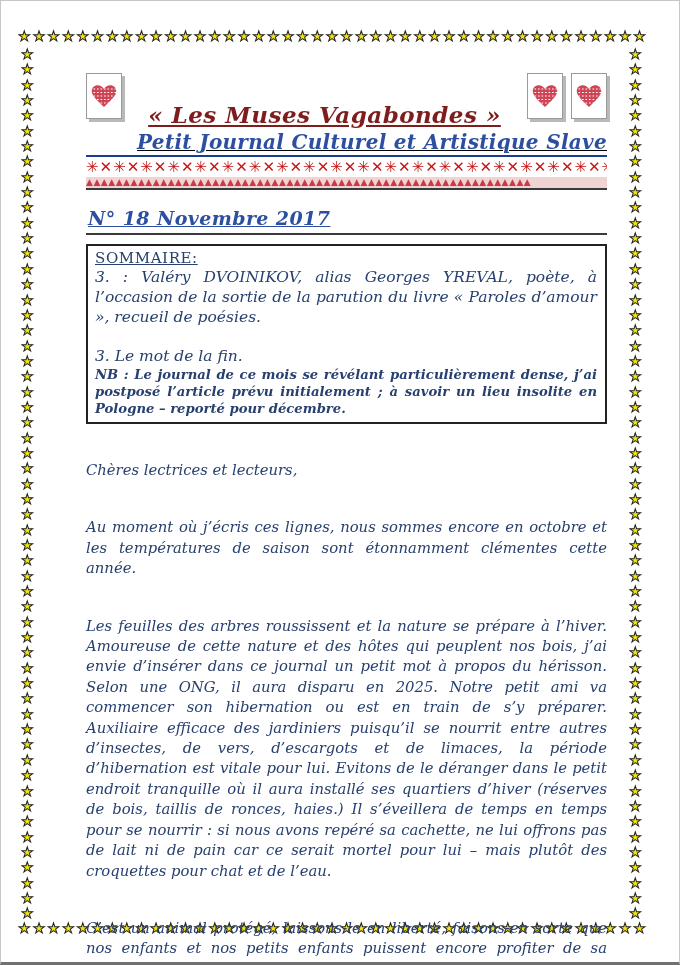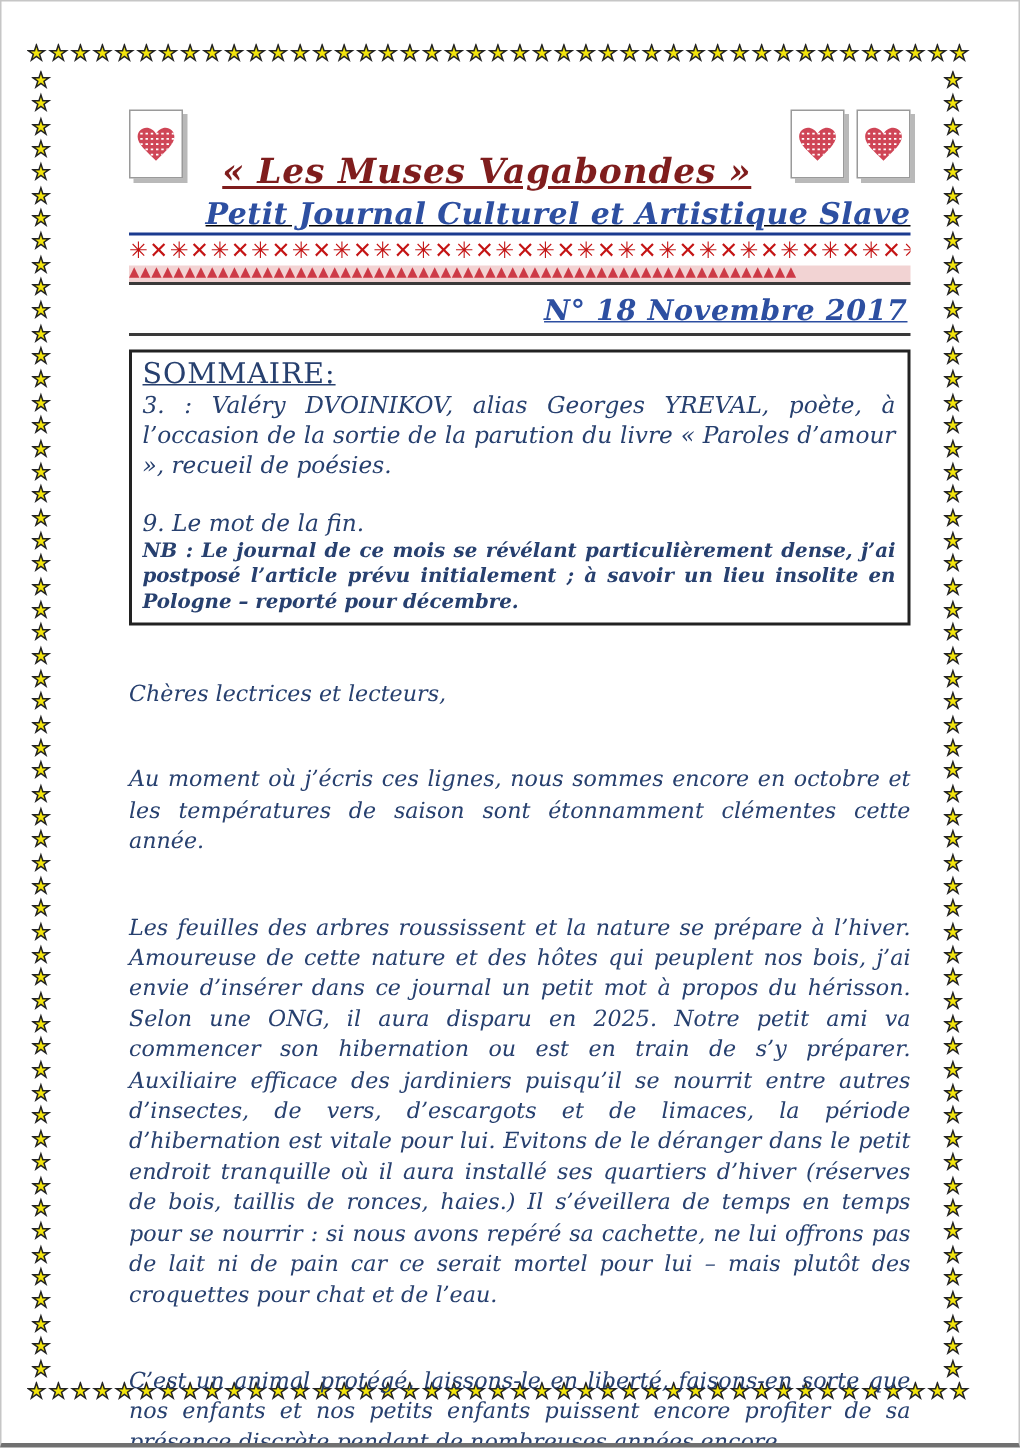--- a/index.html
+++ b/index.html
@@ -56,34 +56,34 @@
   .band { border-bottom:2px solid #3a3a3a; margin-top:1px; }
   .band-stars {
     height:19px; line-height:18px; font-size:15px; letter-spacing:1px;
     color:#c41414; white-space:nowrap; overflow:hidden; text-align:left;
   }
   .band-zigzag {
     height:11px; line-height:10px; font-size:9px; letter-spacing:.5px;
     color:#cd3a46; background:#f2d3d3; white-space:nowrap; overflow:hidden;
   }
   .issue-row {
-    text-align:right; border-bottom:2px solid #3a3a3a; padding:6px 2px 4px;
+    text-align:left; border-bottom:2px solid #3a3a3a; padding:17px 2px 4px;
   }
   .issue-label {
     font-size:19px; font-weight:bold; font-style:italic; color:#2d4fa1;
     text-decoration:underline; letter-spacing:.4px;
   }
 
   
   .sommaire {
     border:2px solid #222; margin-top:9px; padding:3px 8px 5px 7px;
     color:#27406f;
   }
   .sommaire-heading {
-    font-size:19px; font-weight:normal; letter-spacing:.6px;
+    font-size:15px; font-weight:normal; letter-spacing:.6px;
     text-decoration:underline; color:#27406f;
   }
   .sommaire-item {
     font-style:italic; font-size:15.5px; line-height:20px;
     text-align:justify; margin-bottom:19px;
   }
   .sommaire-item.first { margin-top:1px; }
   .sommaire-item.last { margin-bottom:0; }
   .sommaire-nb {
     font-style:italic; font-weight:bold; font-size:13.2px; line-height:17px;
@@ -175,21 +175,21 @@
     <div class="band-zigzag">▲▲▲▲▲▲▲▲▲▲▲▲▲▲▲▲▲▲▲▲▲▲▲▲▲▲▲▲▲▲▲▲▲▲▲▲▲▲▲▲▲▲▲▲▲▲▲▲▲▲▲▲▲▲▲▲▲▲▲▲</div>
   </div>
 
   <div class="issue-row">
     <span class="issue-label">N° 18 Novembre 2017</span>
   </div>
 
   <div class="sommaire">
     <div class="sommaire-heading">SOMMAIRE:</div>
     <p class="sommaire-item">3. : Valéry DVOINIKOV, alias Georges YREVAL, poète, à l’occasion de la sortie de la parution du livre « Paroles d’amour », recueil de poésies.</p>
-    <p class="sommaire-item last">9. Le mot de la fin.</p>
+    <p class="sommaire-item last">3. Le mot de la fin.</p>
     <p class="sommaire-nb">NB : Le journal de ce mois se révélant particulièrement dense, j’ai postposé l’article prévu initialement ; à savoir un lieu insolite en Pologne – reporté pour décembre.</p>
   </div>
 
   <div class="letter">
     <p class="salutation">Chères lectrices et lecteurs,</p>
     <p class="para">Au moment où j’écris ces lignes, nous sommes encore en octobre et les températures de saison sont étonnamment clémentes cette année.</p>
     <p class="para">Les feuilles des arbres roussissent et la nature se prépare à l’hiver. Amoureuse de cette nature et des hôtes qui peuplent nos bois, j’ai envie d’insérer dans ce journal un petit mot à propos du hérisson. Selon une ONG, il aura disparu en 2025. Notre petit ami va commencer son hibernation ou est en train de s’y préparer. Auxiliaire efficace des jardiniers puisqu’il se nourrit entre autres d’insectes, de vers, d’escargots et de limaces, la période d’hibernation est vitale pour lui. Evitons de le déranger dans le petit endroit tranquille où il aura installé ses quartiers d’hiver (réserves de bois, taillis de ronces, haies.) Il s’éveillera de temps en temps pour se nourrir : si nous avons repéré sa cachette, ne lui offrons pas de lait ni de pain car ce serait mortel pour lui – mais plutôt des croquettes pour chat et de l’eau.</p>
     <p class="para">C’est un animal protégé, laissons-le en liberté, faisons-en sorte que nos enfants et nos petits enfants puissent encore profiter de sa présence discrète pendant de nombreuses années encore…</p>
 
   </div>

